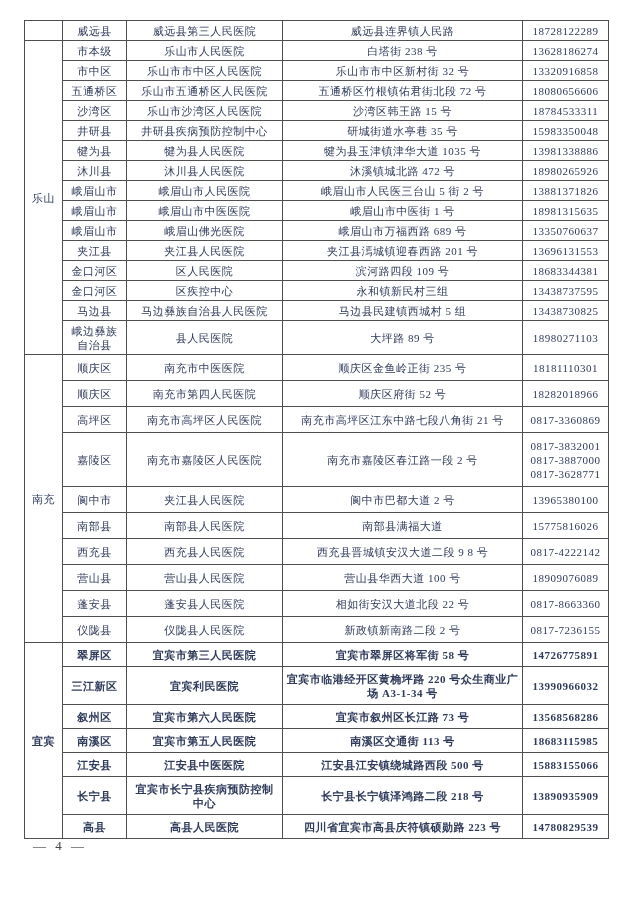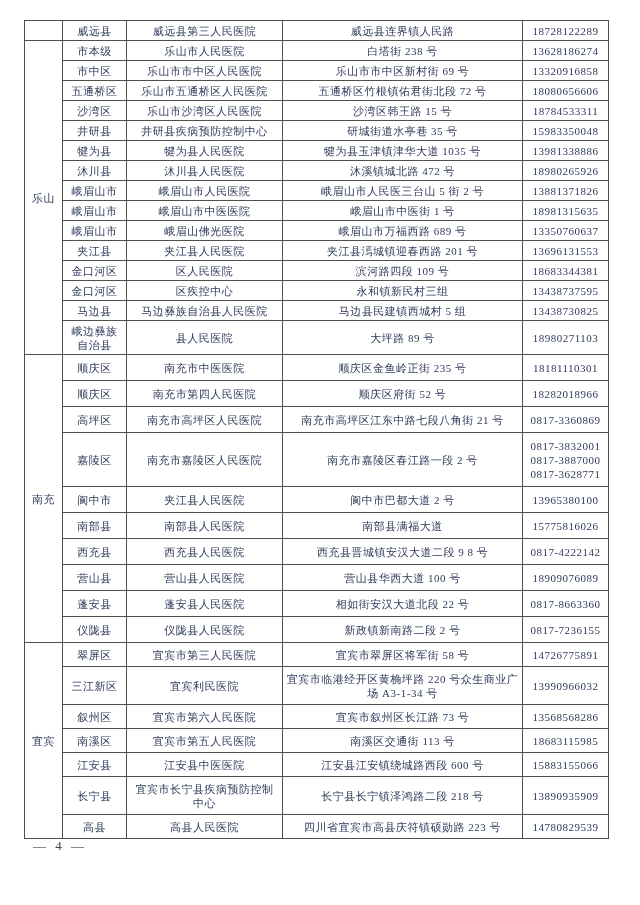--- a/index.html
+++ b/index.html
@@ -28,21 +28,21 @@
     letter-spacing:0.5px;
     padding:2.5px 3px;
     word-break:break-word;
   }
   col.c-city{width:38px;}
   col.c-district{width:64px;}
   col.c-facility{width:156px;}
   col.c-address{width:240px;}
   col.c-phone{width:86px;}
   tr.g2 td{padding-top:5.5px;padding-bottom:5.5px;}
-  tr.g3 td{padding-top:4.5px;padding-bottom:4.5px;}
+  tr.g3 td{padding-top:4.5px;padding-bottom:4.5px;font-weight:bold;}
   td.city{font-size:12px;letter-spacing:1px;}
   .footer{
     position:absolute;left:33px;top:838px;
     font-size:13px;color:#454545;letter-spacing:3px;
     font-family:"Liberation Serif","DejaVu Serif",serif;
   }
 </style>
 </head>
 <body>
 
@@ -66,21 +66,21 @@
         <tr class="g1">
           <td class="city" rowspan="15">乐山</td>
           <td>市本级</td>
           <td>乐山市人民医院</td>
           <td>白塔街 238 号</td>
           <td>13628186274</td>
         </tr>
         <tr class="g1">
           <td>市中区</td>
           <td>乐山市市中区人民医院</td>
-          <td>乐山市市中区新村街 69 号</td>
+          <td>乐山市市中区新村街 32 号</td>
           <td>13320916858</td>
         </tr>
         <tr class="g1">
           <td>五通桥区</td>
           <td>乐山市五通桥区人民医院</td>
           <td>五通桥区竹根镇佑君街北段 72 号</td>
           <td>18080656606</td>
         </tr>
         <tr class="g1">
           <td>沙湾区</td>
@@ -236,21 +236,21 @@
         </tr>
         <tr class="g3">
           <td>南溪区</td>
           <td>宜宾市第五人民医院</td>
           <td>南溪区交通街 113 号</td>
           <td>18683115985</td>
         </tr>
         <tr class="g3">
           <td>江安县</td>
           <td>江安县中医医院</td>
-          <td>江安县江安镇绕城路西段 600 号</td>
+          <td>江安县江安镇绕城路西段 500 号</td>
           <td>15883155066</td>
         </tr>
         <tr class="g3">
           <td>长宁县</td>
           <td>宜宾市长宁县疾病预防控制中心</td>
           <td>长宁县长宁镇泽鸿路二段 218 号</td>
           <td>13890935909</td>
         </tr>
         <tr class="g3">
           <td>高县</td>

